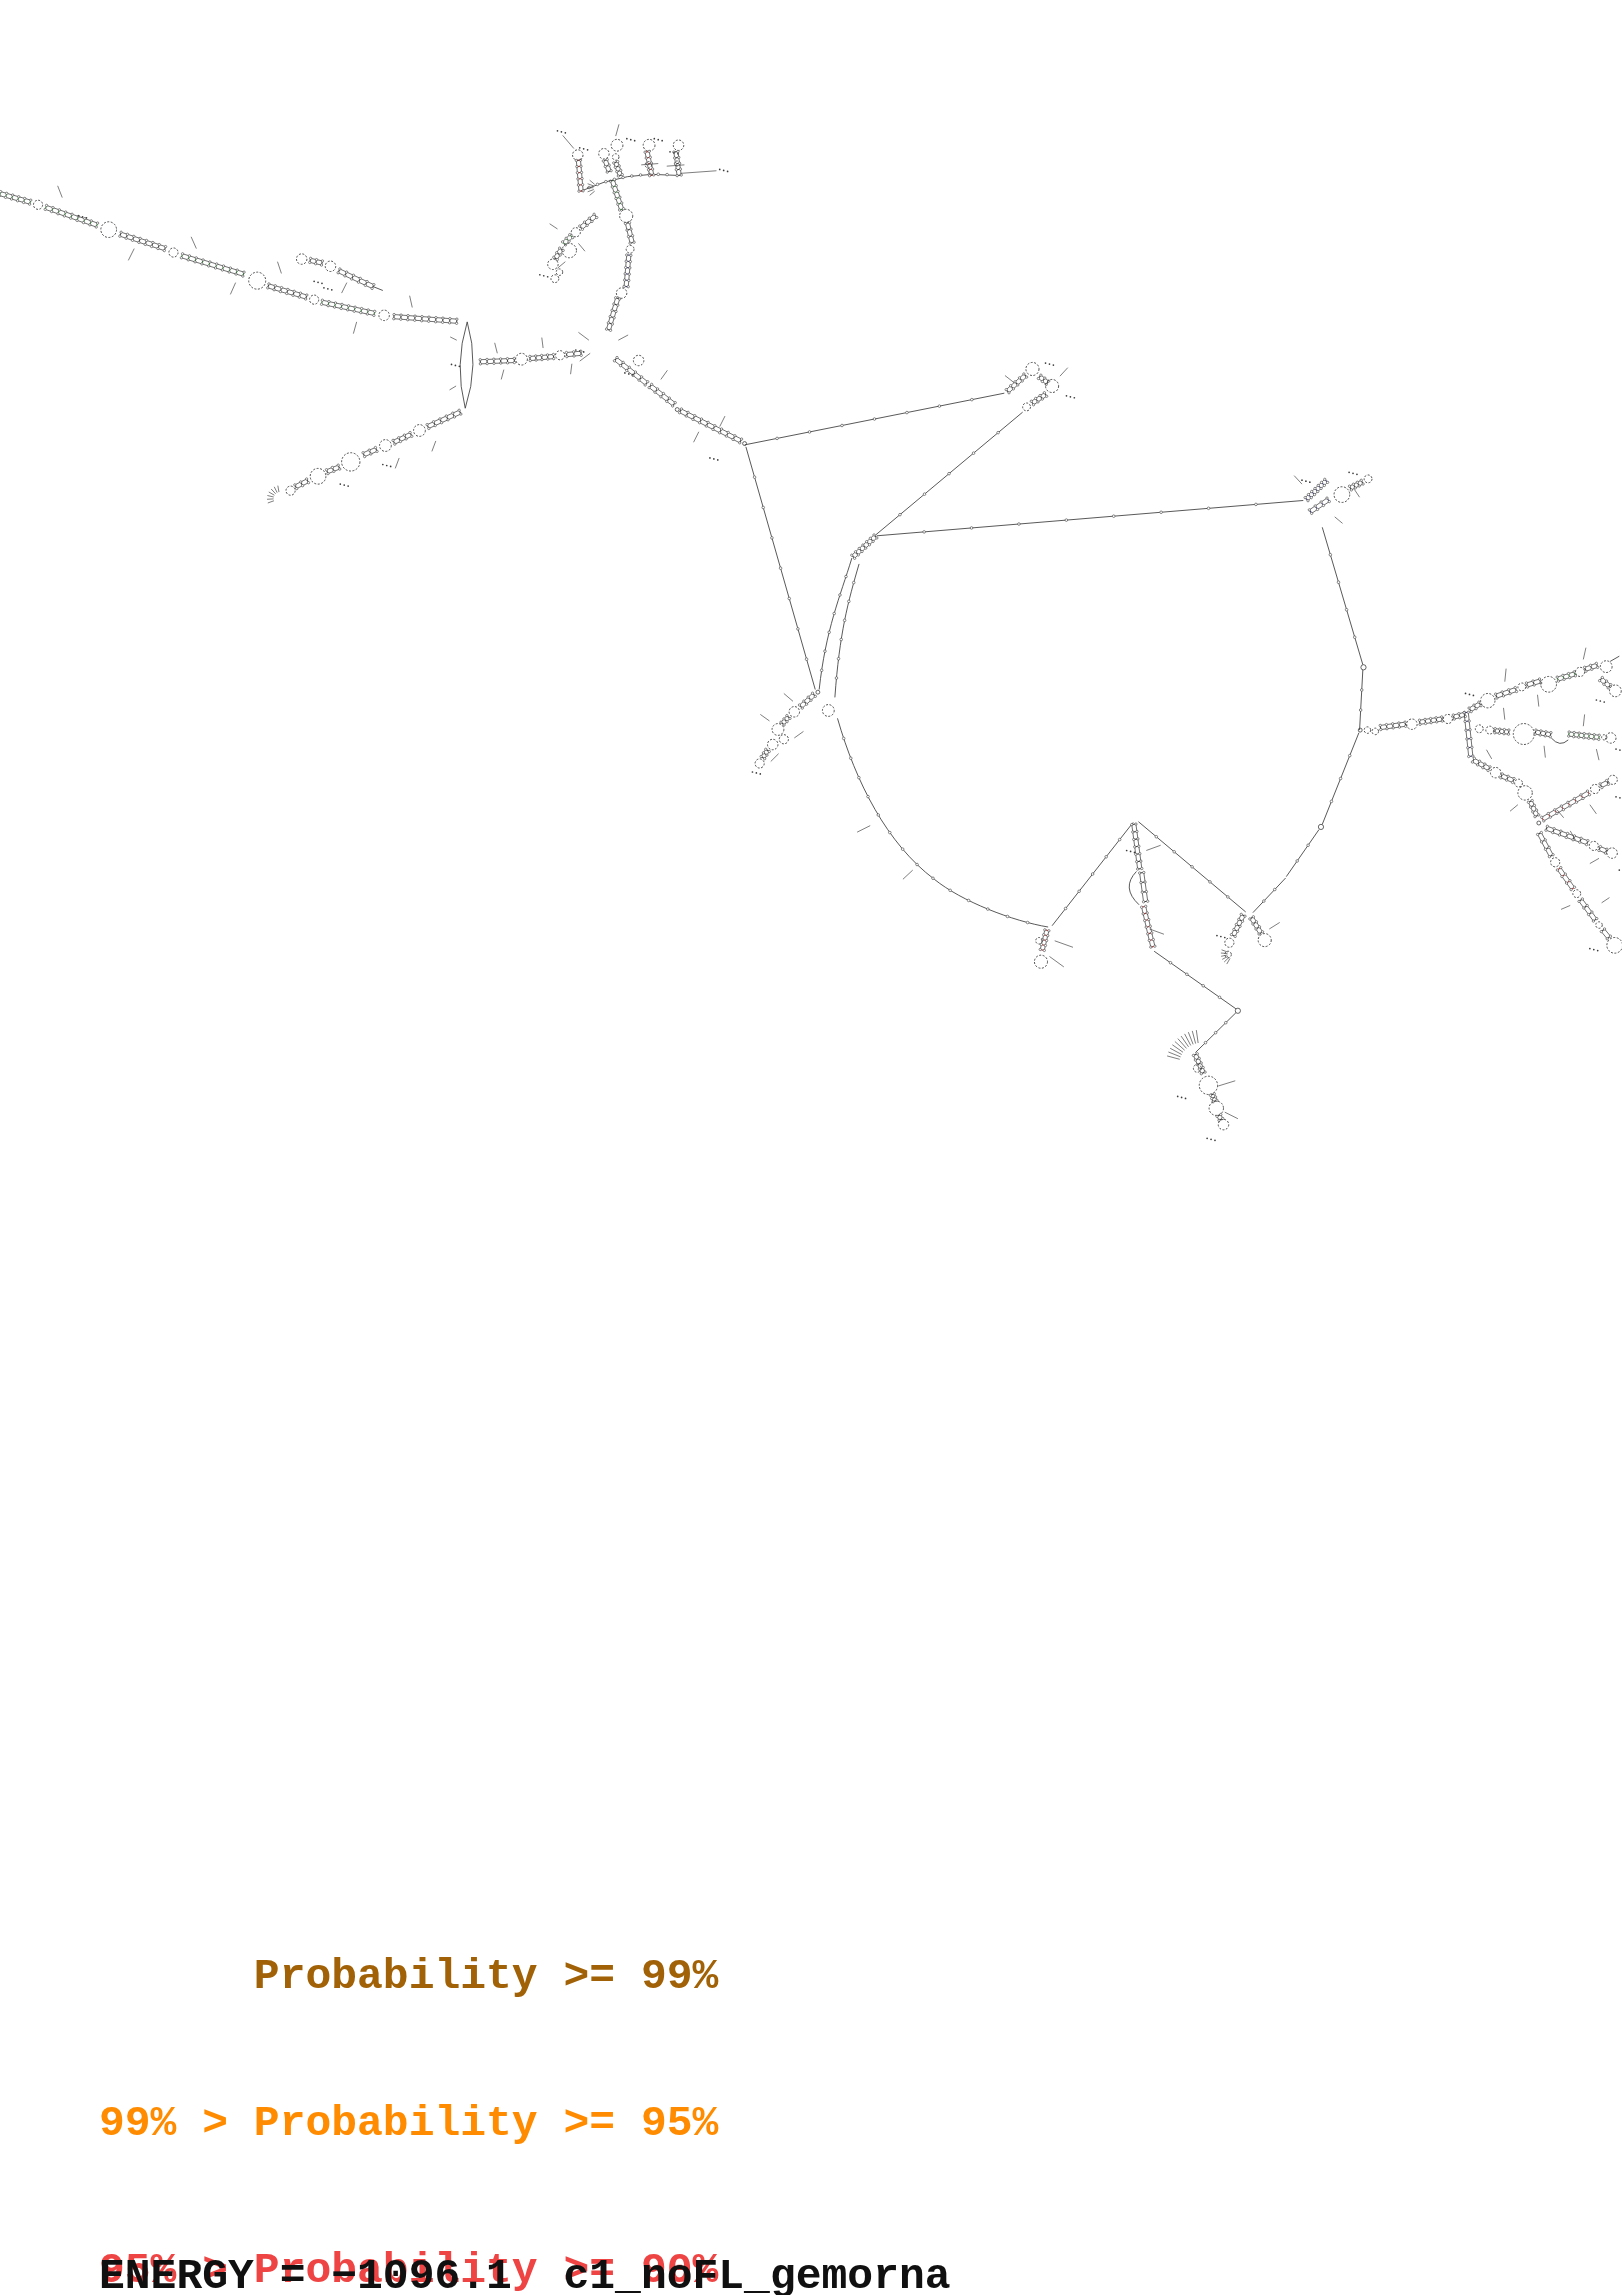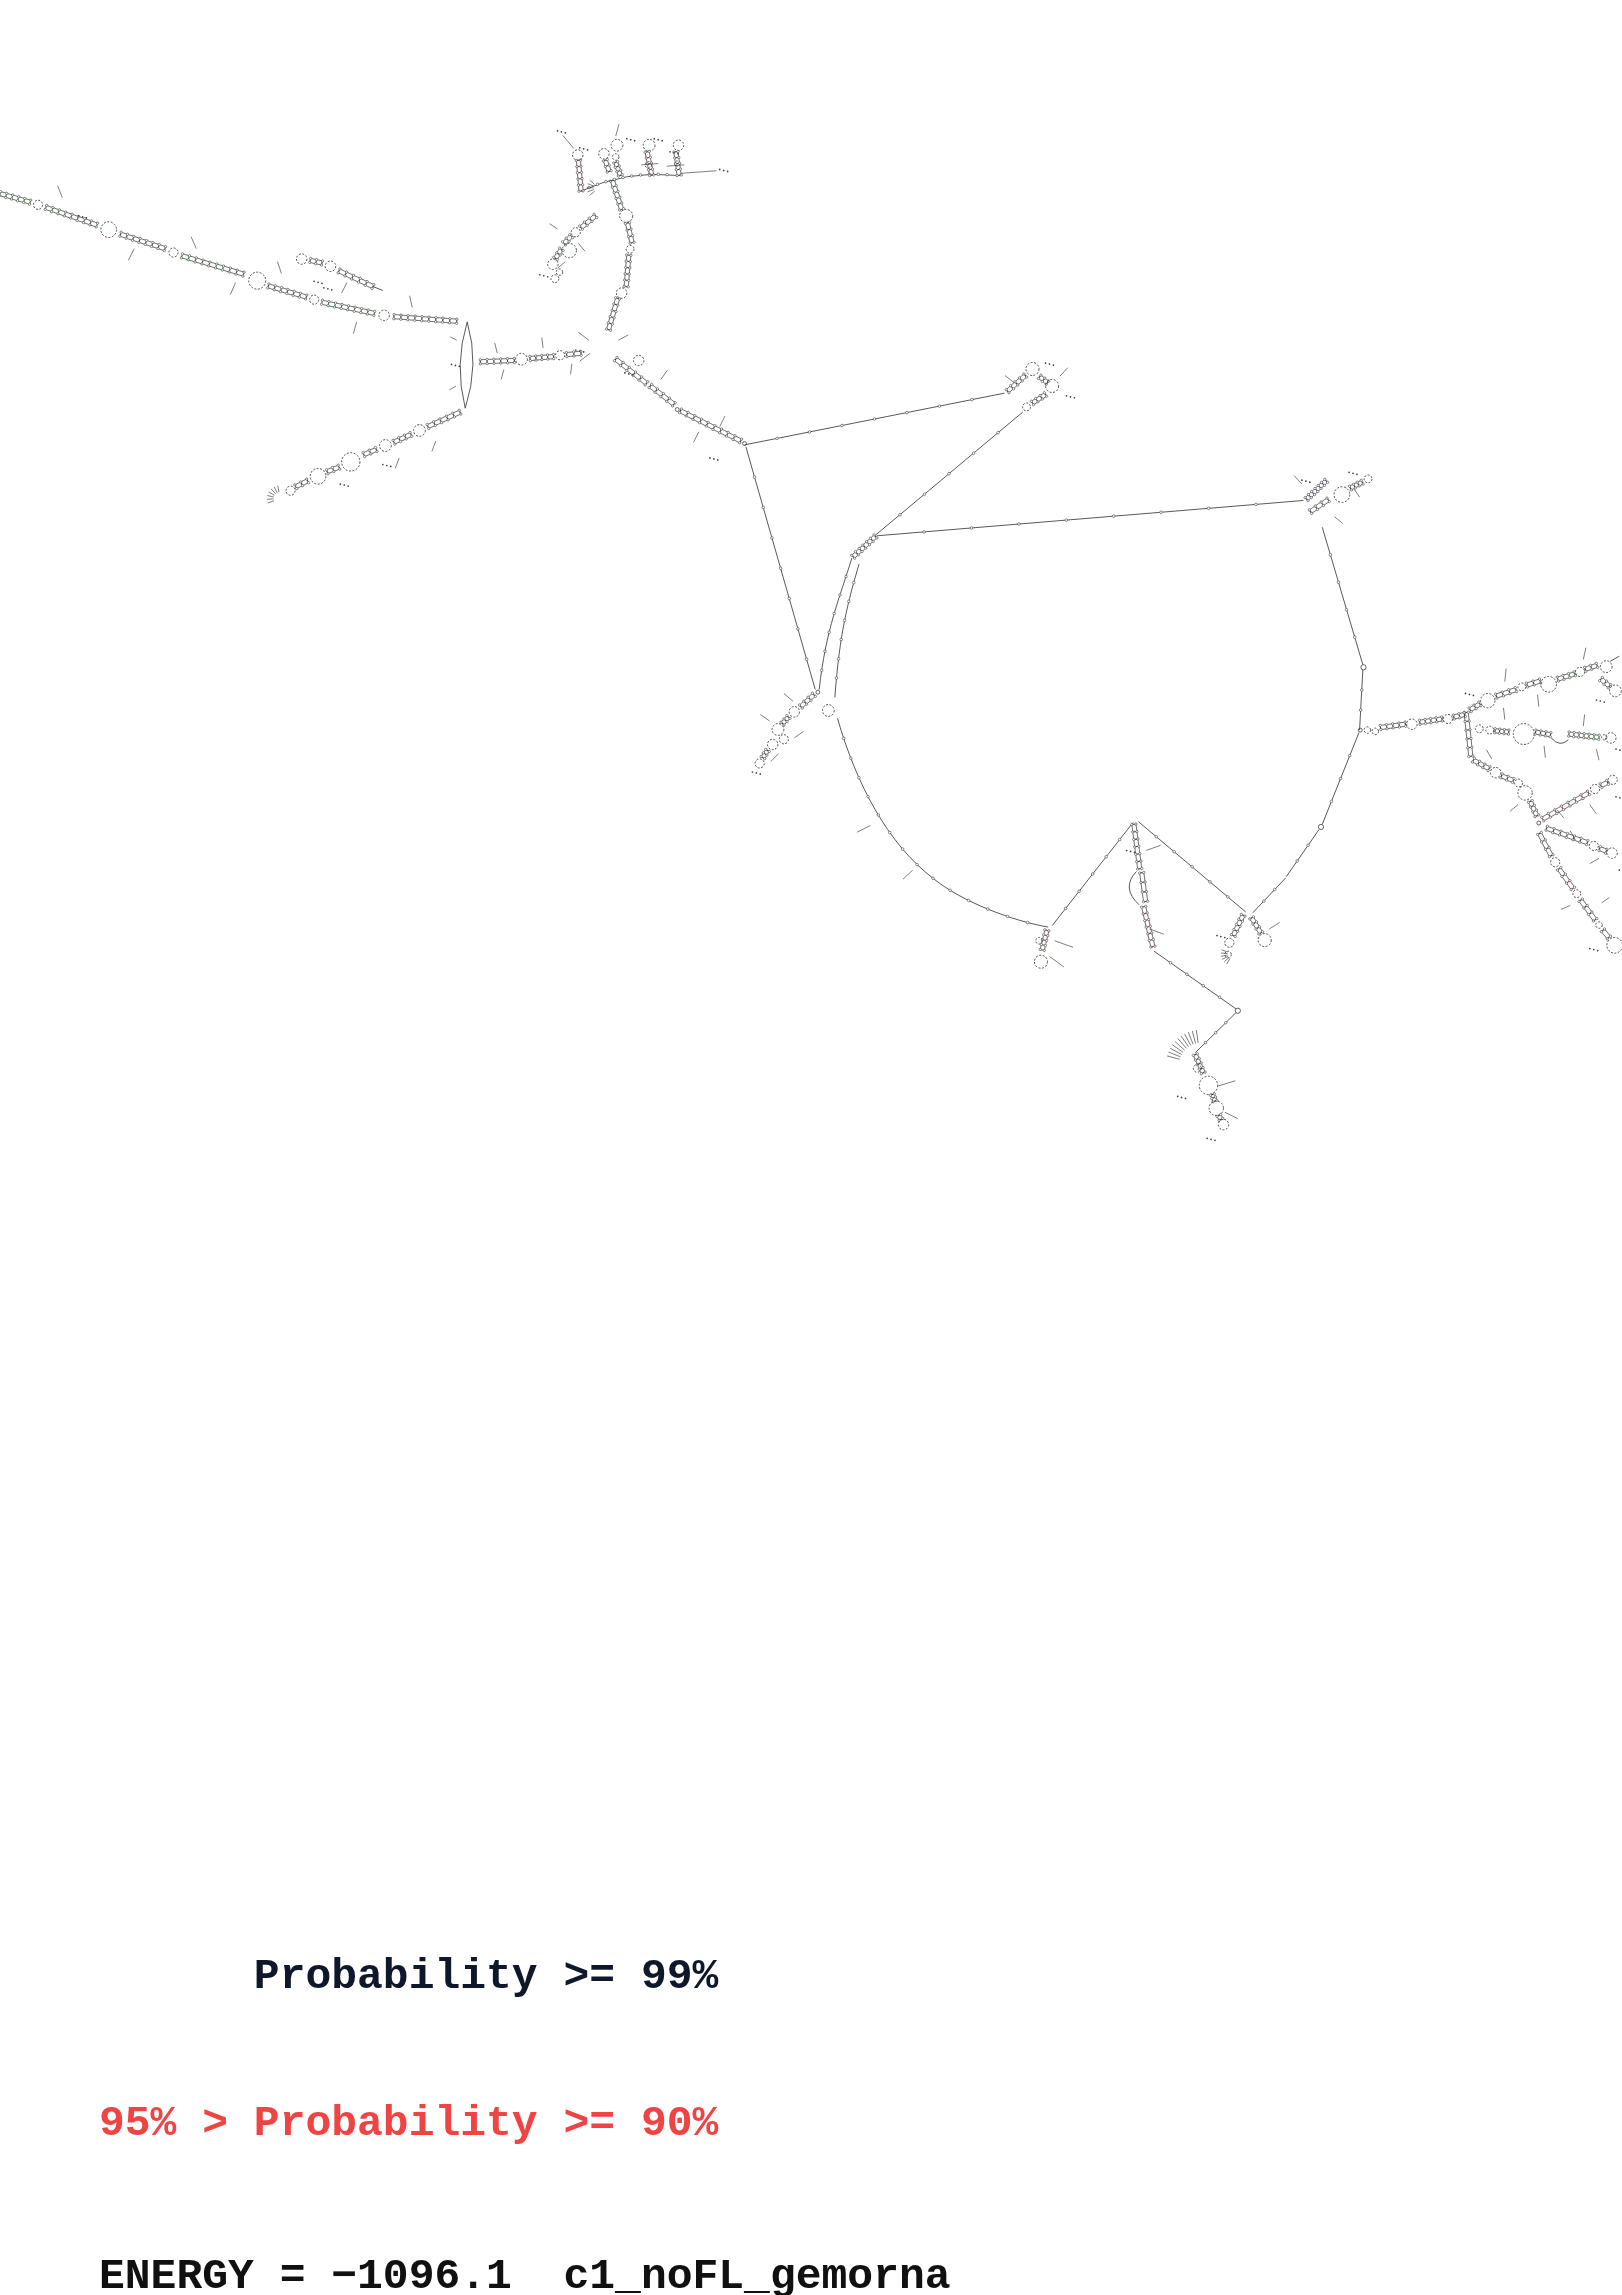--- a/index.html
+++ b/index.html
@@ -1634,21 +1634,22 @@
       <circle cx="2482" cy="1221" r="1.3" fill="#3b3b3b"></circle>
       <circle cx="2475" cy="1330" r="1.3" fill="#3b3b3b"></circle>
       <circle cx="2481" cy="1331.5" r="1.3" fill="#3b3b3b"></circle>
       <circle cx="2487" cy="1333" r="1.3" fill="#3b3b3b"></circle>
       <circle cx="2430" cy="1450" r="1.3" fill="#3b3b3b"></circle>
       <circle cx="2436" cy="1451.5" r="1.3" fill="#3b3b3b"></circle>
       <circle cx="2442" cy="1453" r="1.3" fill="#3b3b3b"></circle>
     </svg>
 
   <div class="legend">
-    <div class="lrow" style="color: #0f172a;">      Probability &gt;= 99%</div>
+    <div class="lrow" style="color: #a16207;">      Probability &gt;= 99%</div>
+    <div class="lrow" style="color: rgb(255, 140, 0);">99% &gt; Probability &gt;= 95%</div>
     <div class="lrow" style="color: #ef4444;">95% &gt; Probability &gt;= 90%</div>
     
     
     
     
     
   </div>
 
   <div class="energy">ENERGY = −1096.1  c1_noFL_gemorna</div>
 

